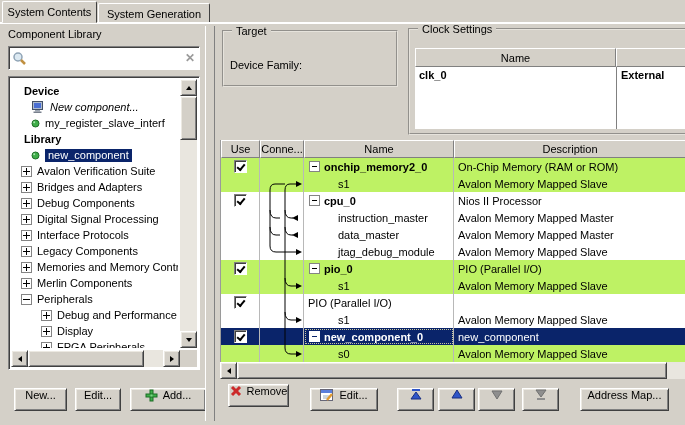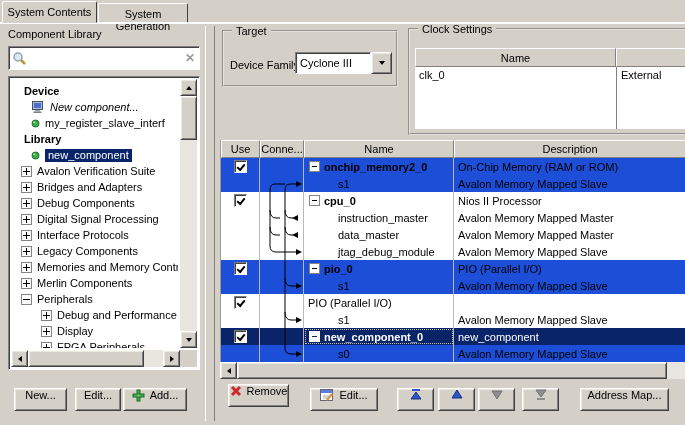--- a/index.html
+++ b/index.html
@@ -8,21 +8,21 @@
   .abs{position:absolute}
   .btn{background:#d4d0c8;border:1px solid;border-color:#fff #404040 #404040 #fff;
        box-shadow:inset 1px 1px 0 #ece9e2, inset -1px -1px 0 #808080;
        display:flex;align-items:flex-start;justify-content:center;gap:5px;box-sizing:border-box;cursor:default}
   .sunken{background:#fff;border:1px solid;border-color:#808080 #fff #fff #808080;
           box-shadow:inset 1px 1px 0 #404040}
   
   .tab{position:absolute;box-sizing:border-box;padding-top:4px;text-align:center;background:#d4d0c8;
        border:1px solid;border-color:#fff #404040 #d4d0c8 #fff;border-radius:2px 2px 0 0}
   .tab.active{left:2px;top:1px;width:95px;height:22px;z-index:3}
-  .tab.inactive{left:98px;top:3px;width:90px;height:20px}
+  .tab.inactive{left:98px;top:3px;width:112px;height:20px}
   .content-top{left:0;top:22px;width:685px;height:2px;background:#fff;z-index:1}
   
   .groupbox{border:2px groove #e6e3dc;box-sizing:border-box}
   .gb-label{position:absolute;top:-8px;left:8px;background:#d4d0c8;padding:0 4px;line-height:14px}
   
   .treebox{left:8px;top:76px;width:190px;height:292px}
   .tree-content{position:absolute;left:2px;top:2px;width:167px;height:269px;overflow:hidden;background:#fff}
   .tree-row{position:absolute;left:0;right:0;height:16px;display:flex;align-items:center;white-space:nowrap}
   .tree-row.t-header{padding-left:8px;font-weight:bold}
   .tree-row.t-item{padding-left:20px}
@@ -56,27 +56,27 @@
   
   .combo{position:absolute;display:flex;box-sizing:border-box}
   .combo-field{flex:1;background:#fff;border:1px solid;border-color:#808080 #fff #fff #808080;box-shadow:inset 1px 1px 0 #404040;
                display:flex;align-items:center;padding-left:4px}
   .combo-btn{width:19px;background:#d4d0c8;border:1px solid;border-color:#fff #404040 #404040 #fff;
              box-shadow:inset 1px 1px 0 #ece9e2, inset -1px -1px 0 #808080;display:flex;align-items:center;justify-content:center}
   
   .ctable-head{display:grid;grid-template-columns:201px 99px;height:19px}
   .hcell{background:#d4d0c8;border:1px solid;border-color:#fff #808080 #808080 #fff;display:flex;align-items:center;justify-content:center;box-sizing:border-box}
   .ctable-body{background:#fff;height:62px;display:grid;grid-template-columns:201px 99px}
-  .ccell{padding:2px 0 4px 4px;font-weight:normal}
+  .ccell{padding:2px 0 4px 4px;font-weight:bold}
   .ccell.src{border-left:1px solid #808080}
   
   .mtable{left:220px;top:140px;width:465px;background:#fff;border-left:1px solid #9a9a9a}
   .mhead{display:grid;grid-template-columns:39px 44px 150px 1fr;height:18px}
   .m-row{display:grid;grid-template-columns:39px 44px 150px 1fr;height:17px;background:#fff}
-  .m-row.shade{background:#1d4ed8}
+  .m-row.shade{background:#bef264}
   .m-row.msel{background:#0a246a;color:#fff}
   .m-row > div{border-right:1px solid #b8b8b8;display:flex;align-items:center;box-sizing:border-box;overflow:hidden;white-space:nowrap}
   .m-row .c-use{justify-content:center}
   .c-name.mod{padding-left:5px;gap:4px;font-weight:bold}
   .c-name.child{padding-left:34px}
   .c-desc{padding-left:4px}
   .msel .c-name{outline:1px dotted #c8c8a0;outline-offset:-2px}
   .expbox2{flex:0 0 auto;width:11px;height:11px;border:1px solid #848484;background:#fff;position:relative;box-sizing:border-box}
   .expbox2::before{content:"";position:absolute;left:2px;right:2px;top:4px;height:1px;background:#000}
   .msel .expbox2{border-color:#fff}
@@ -211,40 +211,34 @@
   </div>
   <div class="sb-corner"></div>
 </div>
 
 <div class="abs btn bbtn" style="left:14px;top:388px;width:53px">
   <span>New...</span>
 </div>
 <div class="abs btn bbtn" style="left:75px;top:388px;width:46px">
   <span>Edit...</span>
 </div>
-<div class="abs btn bbtn" style="left:123px;top:388px;width:64px">
+<div class="abs btn bbtn" style="left:130px;top:388px;width:76px">
   <svg width="13" height="13">
     <rect x="5" y="1" width="3" height="11" fill="#3fae49" stroke="#1d6e26" stroke-width="1"></rect>
     <rect x="1" y="5" width="11" height="3" fill="#3fae49" stroke="#1d6e26" stroke-width="1"></rect>
     <rect x="5.5" y="5.5" width="2" height="2" fill="#7fd487"></rect>
   </svg>
   <span>Add...</span>
 </div>
 
 <div class="abs splitter"></div>
 
 <div class="abs groupbox" style="left:222px;top:30px;width:176px;height:57px">
   <span class="gb-label">Target</span>
   <span class="abs" style="left:6px;top:27px">Device Family:</span>
-  <div class="combo" style="left:71px;top:20px;width:97px;height:22px">
-    <div class="combo-field">Cyclone III</div>
-    <div class="combo-btn">
-        <span class="tri-down"></span>
-      </div>
-  </div>
 </div>
 
 <div class="abs groupbox" style="left:408px;top:28px;width:300px;height:107px">
   <span class="gb-label">Clock Settings</span>
   <div class="abs" style="left:5px;top:18px;width:300px">
     <div class="ctable-head">
       <div class="hcell">Name</div>
       <div class="hcell"></div>
     </div>
     <div class="ctable-body">

